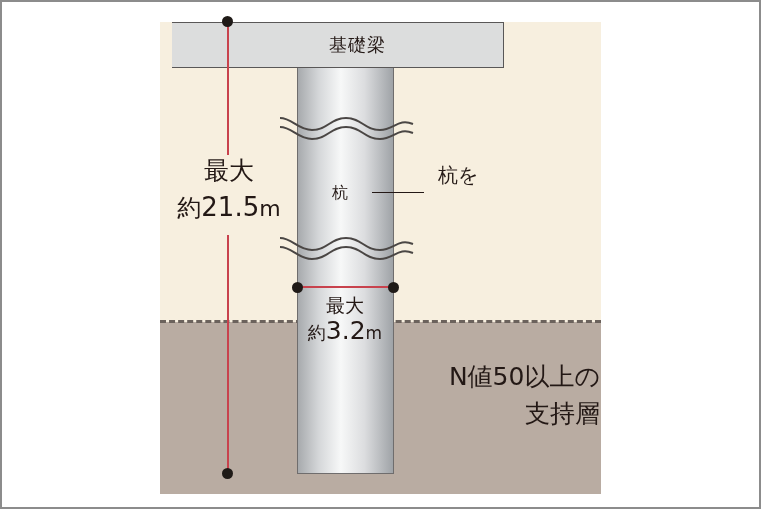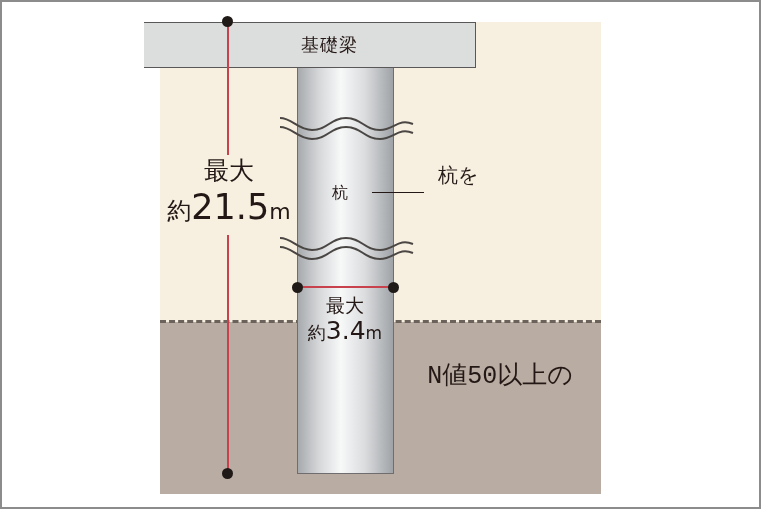--- a/index.html
+++ b/index.html
@@ -20,21 +20,21 @@
     }
     .bearing-layer {
       position: absolute; left: 160px; top: 322px; width: 441px; height: 172px;
       background: #b9aca2;
     }
     .boundary-line {
       position: absolute; left: 160px; top: 320px; width: 441px; height: 0;
       border-top: 3px dashed #6b625c;
     }
     .beam {
-      position: absolute; left: 144px; top: 22px; width: 331px; height: 44px;
+      position: absolute; left: 172px; top: 22px; width: 331px; height: 44px;
       background: #dcdddd; border-top: 1.5px solid #595757; border-bottom: 1.5px solid #595757;
       border-right: 1.5px solid #595757;
       display: flex; align-items: center; justify-content: center; text-align: right;
     }
     .beam-label { font-size: 18px; letter-spacing: 1px; margin-left: 40px; }
     .pile {
       position: absolute; left: 297px; top: 67px; width: 95px; height: 406px;
       background: linear-gradient(to right, #a7aaad 0%, #d5d7d9 22%, #f7f8f8 45%, #dcdddf 70%, #9fa3a7 100%);
       border-left: 1.5px solid #6f6d6d; border-right: 1.5px solid #6f6d6d; border-bottom: 1.5px solid #6f6d6d;
     }
@@ -42,32 +42,32 @@
     .pile-label { position: absolute; left: 332px; top: 183px; font-size: 16px; }
     .leader { position: absolute; left: 372px; top: 192px; width: 52px; height: 0; border-top: 1.5px solid #231815; }
     .callout { position: absolute; left: 438px; top: 160px; font-size: 20px; line-height: 31px; }
     .height-line { position: absolute; left: 227px; top: 21px; width: 2px; height: 453px; background: #c8424d; }
     .height-mask { position: absolute; left: 215px; top: 155px; width: 30px; height: 80px; background: #f7efdf; }
     .dot { position: absolute; width: 11px; height: 11px; border-radius: 50%; background: #1f1a17; }
     .height-label { position: absolute; left: 160px; top: 155px; width: 138px; text-align: center; }
     .height-label .l1 { font-size: 25px; line-height: 32px; }
     .height-label .l2 { line-height: 40px; white-space: nowrap; }
     .approx { font-size: 24px; }
-    .big { font-size: 35px; }
+    .big { font-size: 26px; }
     .unit { font-size: 22px; }
     .diam-line { position: absolute; left: 297px; top: 286px; width: 96px; height: 2px; background: #c8424d; }
     .diam-label { position: absolute; left: 297px; top: 293px; width: 96px; text-align: center; }
     .diam-label .l1 { font-size: 19px; line-height: 24px; }
     .diam-label .l2 { line-height: 28px; white-space: nowrap; }
     .diam-label .approx { font-size: 18px; }
     .diam-label .big { font-size: 25px; }
     .diam-label .unit { font-size: 17px; }
     .bearing-text {
-      position: absolute; left: 400px; top: 358px; width: 200px; text-align: center;
-      font-size: 25px; line-height: 37px; font-family: Liberation Mono, monospace;
+      position: absolute; left: 400px; top: 358px; width: 200px; text-align: right;
+      font-size: 25px; line-height: 37px;
     }
   </style>
 </head>
 <body>
 
 <div class="frame"></div>
 
 <div class="canvas">
   <div class="upper-soil"></div>
   <div class="bearing-layer"></div>
@@ -108,20 +108,21 @@
     </div>
   </div>
 
   <div class="diam-line"></div>
   <div class="dot" style="left:292px; top:282px;"></div>
   <div class="dot" style="left:388px; top:282px;"></div>
 
   <div class="diam-label">
     <div class="l1">最大</div>
     <div class="l2">
-      <span class="approx">約</span><span class="big">3.4</span><span class="unit">m</span>
+      <span class="approx">約</span><span class="big">3.2</span><span class="unit">m</span>
     </div>
   </div>
 
   <div class="bearing-text">
     <div>N値50以上の</div>
+    <div>支持層</div>
   </div>
 </div>
 
 </body></html>

